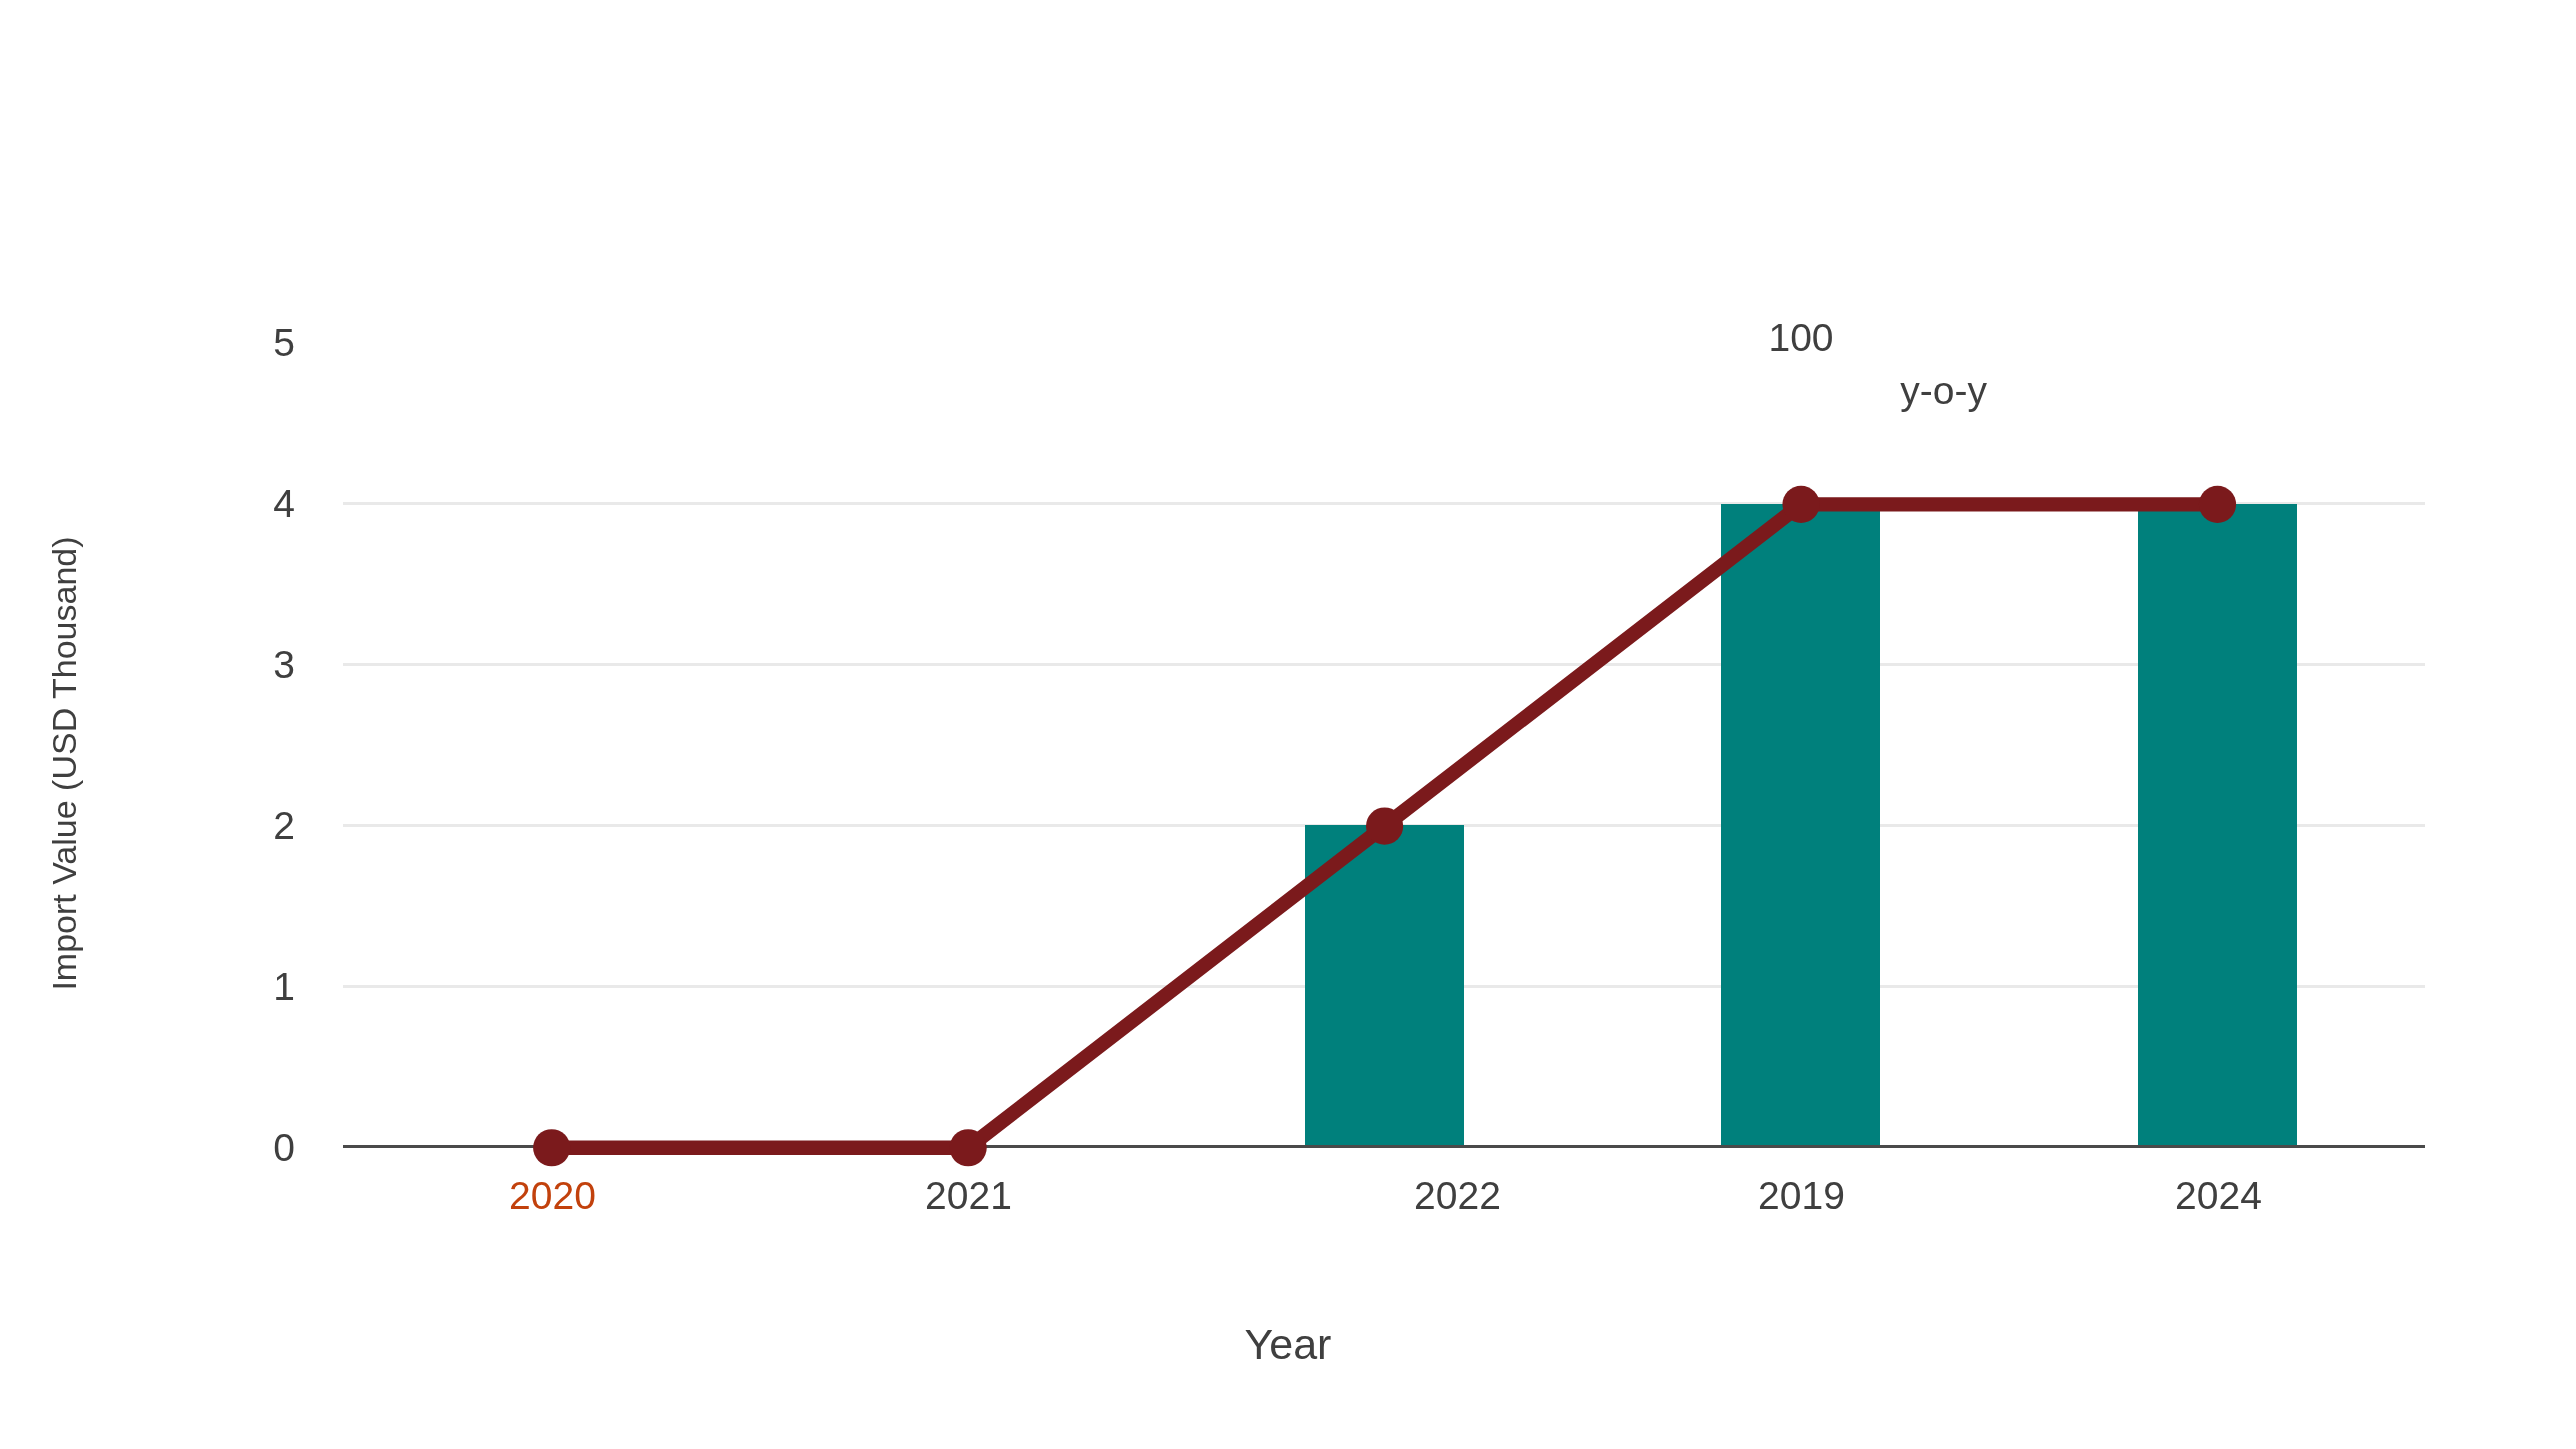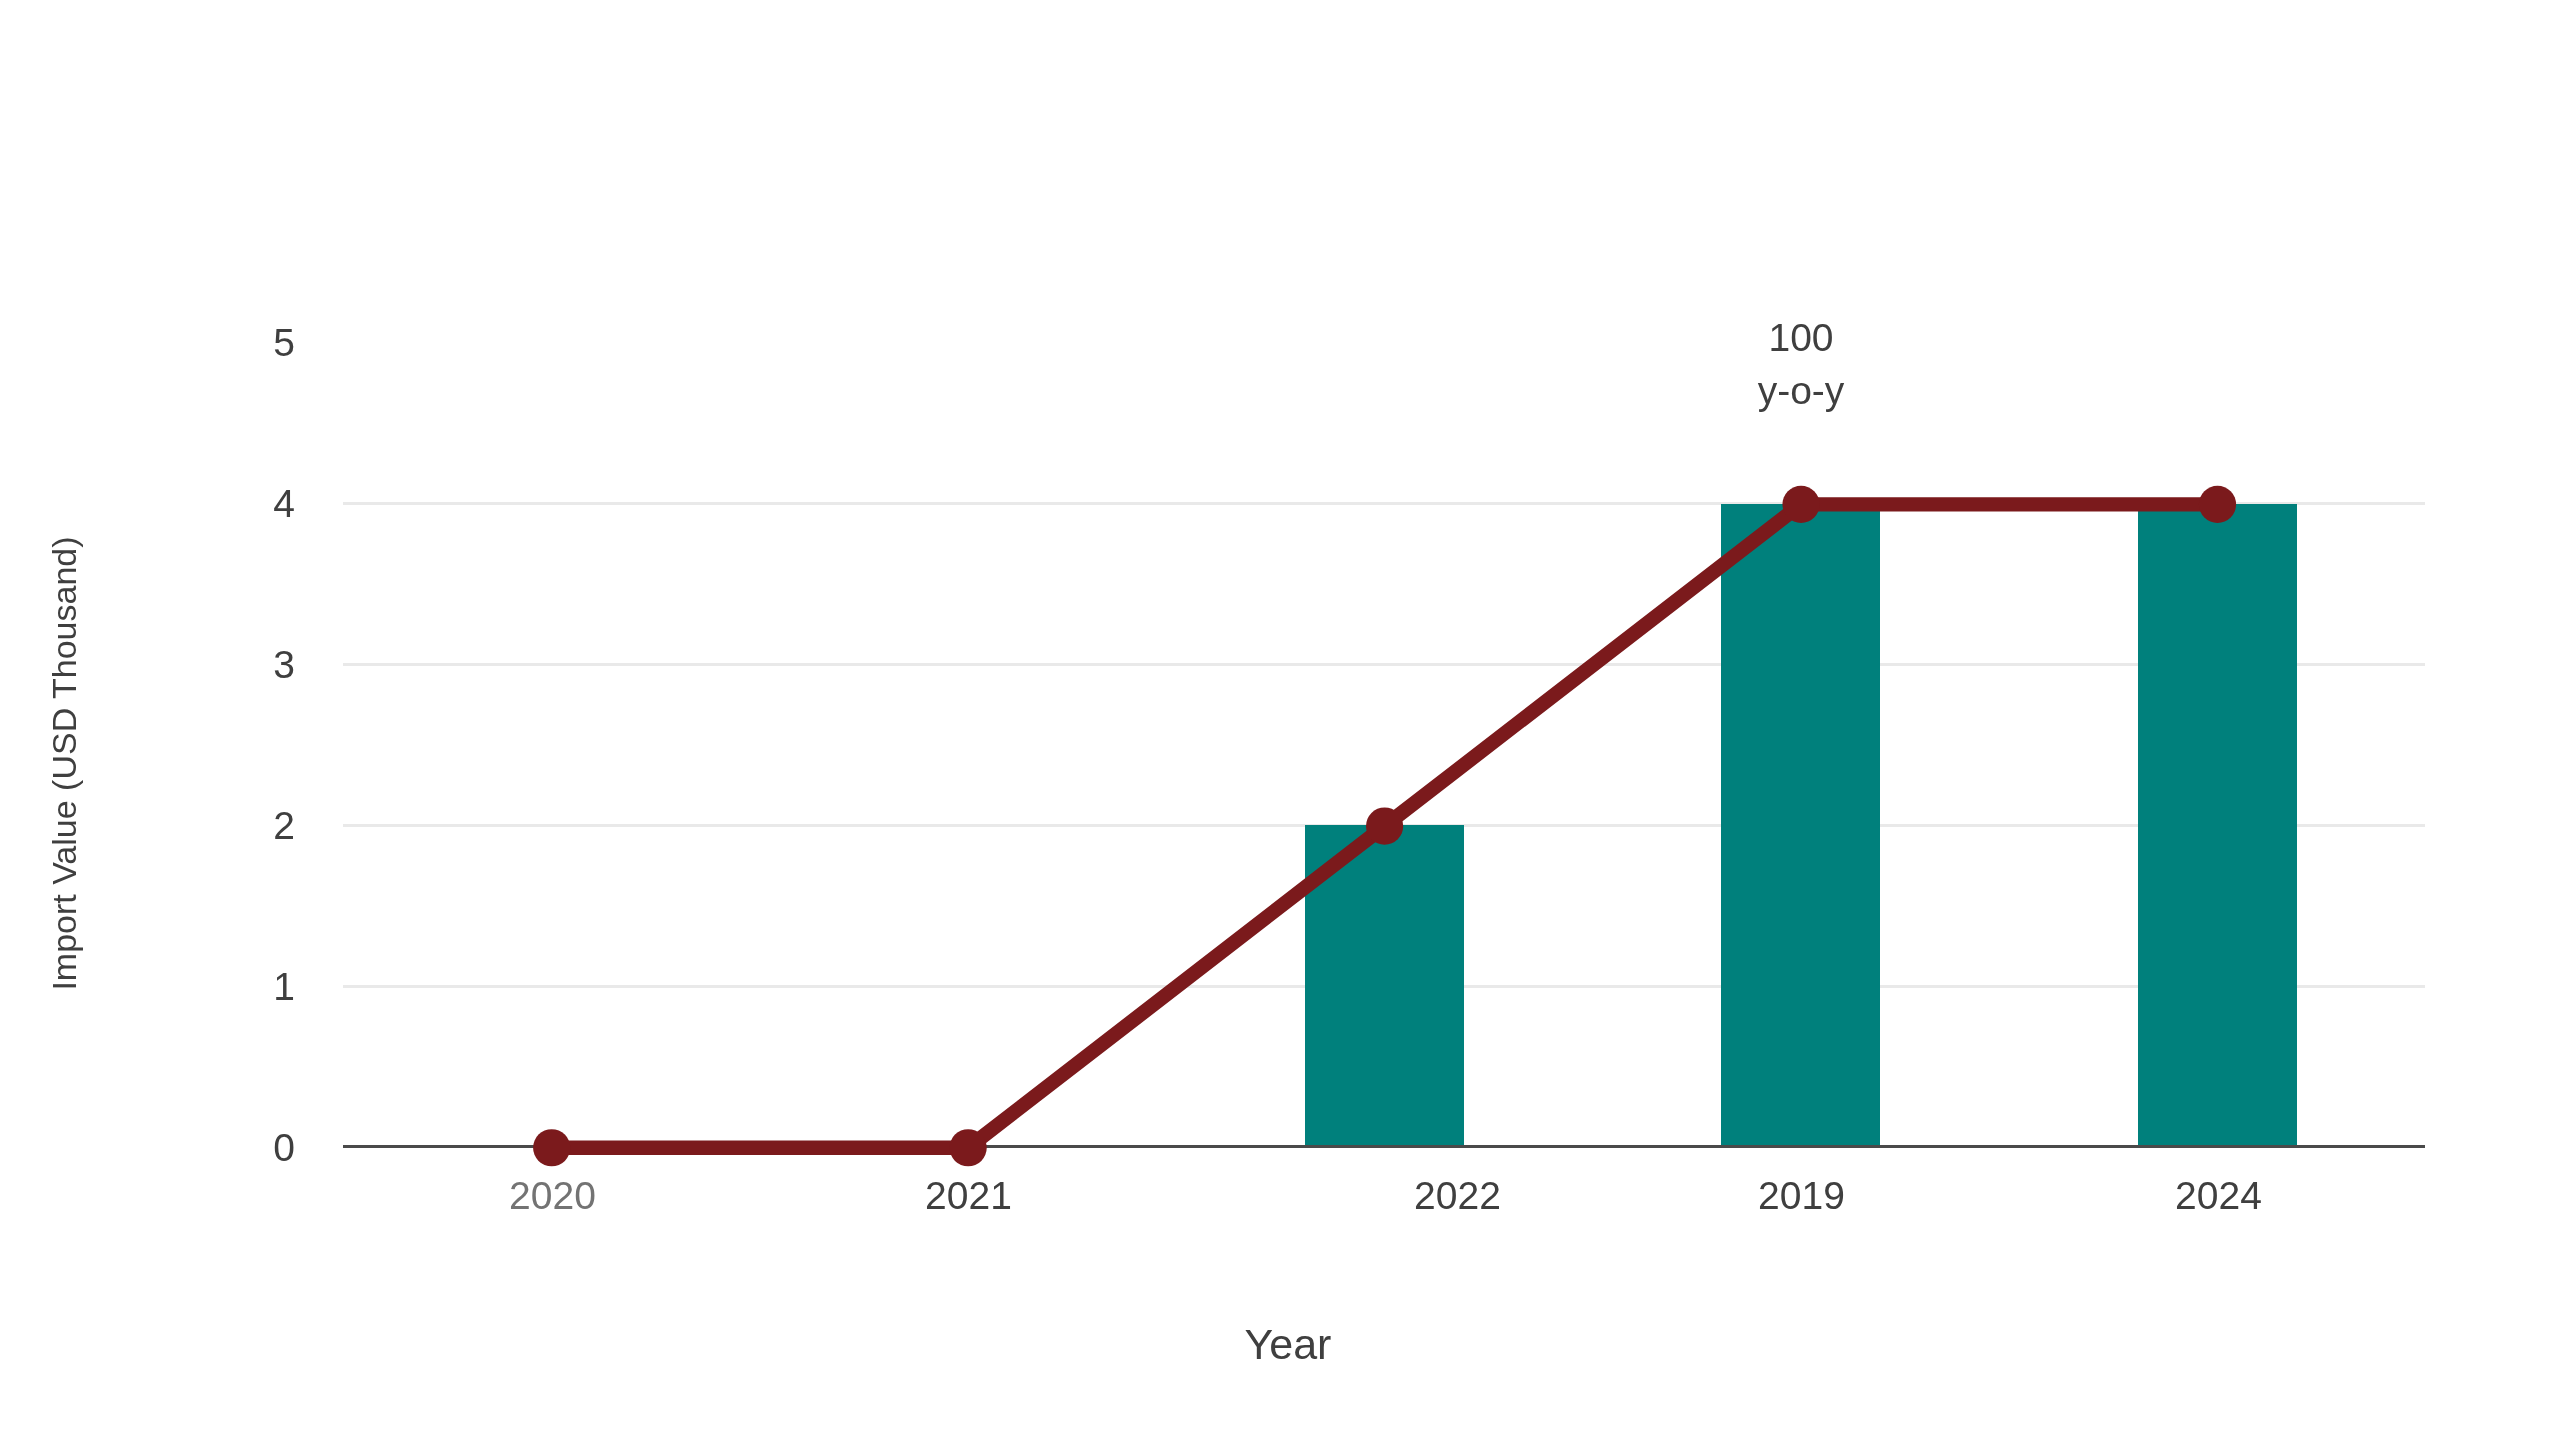--- a/index.html
+++ b/index.html
@@ -131,20 +131,21 @@
     width: 372px;
     margin-left: -186px;
     text-align: center;
     font-size: 39px;
     line-height: 1.0;
     color: #3f3f3f;
   }
   .annotation .ann-line2 {
     display: block;
     margin-top: 14.3px;
+    text-align: right;
   }
 </style>
 </head>
 <body>
 
 <div id="figure" style="background: rgb(255, 255, 255);">
 
 
   <div id="plot">
     <div id="gridlines">
@@ -163,21 +164,21 @@
 
   <div id="yticks">
       <div class="ytick-wrap" style="top: 1148px; color: rgb(63, 63, 63);">0</div>
       <div class="ytick-wrap" style="top: 987px; color: rgb(63, 63, 63);">1</div>
       <div class="ytick-wrap" style="top: 826px; color: rgb(63, 63, 63);">2</div>
       <div class="ytick-wrap" style="top: 665px; color: rgb(63, 63, 63);">3</div>
       <div class="ytick-wrap" style="top: 504px; color: rgb(63, 63, 63);">4</div>
       <div class="ytick-wrap" style="top: 343px; color: rgb(63, 63, 63);">5</div>
     </div>
   <div id="xticks">
-      <div class="xtick" style="left: 552px; color: #737373; text-align: center;">2020</div>
+      <div class="xtick" style="left: 552px; color: #c2410c; text-align: center;">2020</div>
       <div class="xtick" style="left: 968px; color: rgb(63, 63, 63);">2021</div>
       <div class="xtick" style="left: 1457px; color: rgb(63, 63, 63);">2022</div>
       <div class="xtick" style="left: 1801px; color: rgb(63, 63, 63);">2019</div>
       <div class="xtick" style="left: 2218px; color: rgb(63, 63, 63);">2024</div>
     </div>
 
   <svg id="line-layer" viewBox="0 0 3600 2025" preserveAspectRatio="none">
     <polyline id="trend-line" fill="none" stroke-width="20" stroke-linejoin="round" stroke-linecap="butt" stroke="#7b1a1c" points="771.0,1604.0 1353.0,1604.0 1935.0,1154.4 2517.0,704.8 3099.0,704.8"></polyline>
     <g id="trend-markers">
         <circle cx="771.0" cy="1604.0" r="26" fill="#7b1a1c"></circle>

